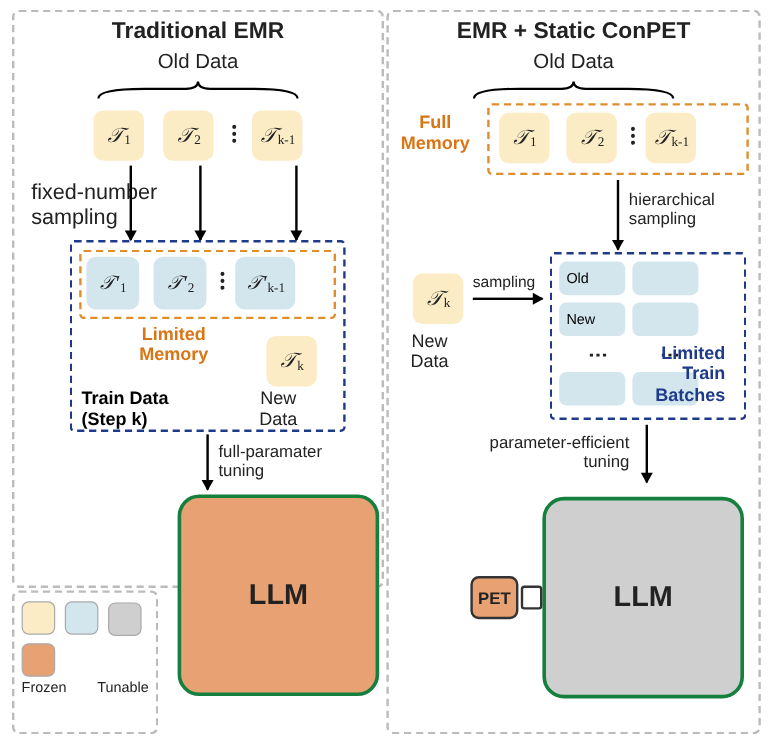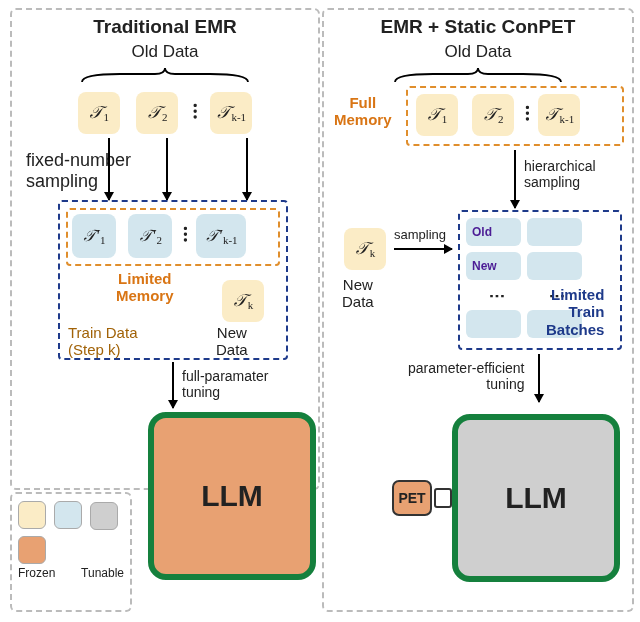--- a/index.html
+++ b/index.html
@@ -111,23 +111,23 @@
     border-top: 5px solid transparent;
     border-bottom: 5px solid transparent;
     border-left: 9px solid #000;
   }
   .llm-box {
     position: absolute;
     border-radius: 18px;
     display: flex;
     align-items: center;
     justify-content: center;
-    font-size: 30px;
-    font-weight: 700;
-    border: 6px solid #15803d;
+    font-size: 24px;
+    font-weight: 700;
+    border: 3px solid #15803d;
   }
   .llm-orange { background: #e8a172; }
   .llm-gray { background: #cfcfcf; }
   .pet-box {
     position: absolute;
     background: #e8a172;
     border: 2px solid #333;
     border-radius: 7px;
     font-size: 14px;
     font-weight: 700;
@@ -166,25 +166,24 @@
     position: absolute;
     display: grid;
     grid-template-columns: 55px 55px;
     grid-auto-rows: 28px;
     gap: 6px;
   }
   .batch-cell {
     background: #d3e6ee;
     border-radius: 6px;
     font-size: 12px;
-    color: #4c1d95;
+    color: #000000;
     display: flex;
     align-items: center;
     padding-left: 6px;
-    font-weight: bold;
   }
   .dotsv {
     writing-mode: vertical-rl;
     font-size: 16px;
     letter-spacing: -3px;
     font-weight: 700;
     display: flex;
   }
 </style>
 </head>
@@ -248,21 +247,21 @@
   </div>
 
   <div class="lbl" style="top:260px; left:104px; color:#d97514; font-weight:600; white-space:pre-line; text-align:center;">Limited
 Memory</div>
 
   <span class="tbox tbox-sm" style="position:absolute; top:270px; left:210px;">
       <span>𝒯</span>
       <span class="sub">k</span>
     </span>
 
-  <div class="lbl" style="top:314px; left:56px; color:#a16207; font-weight:400; white-space:pre-line;">Train Data
+  <div class="lbl" style="top:314px; left:56px; color:#000000; font-weight:700; white-space:pre-line;">Train Data
 (Step k)</div>
   <div class="lbl" style="top:314px; left:204px; white-space:pre-line; text-align:center;">New
 Data</div>
 
   <div class="arrow-v" style="top:352px; left:160px; height:46px;"></div>
   <div class="lbl" style="top:358px; left:170px; white-space:pre-line; font-size:14px;">full-paramater
 tuning</div>
 </div>
 
 <div class="llm-box llm-orange" style="top:412px; left:148px; width:168px; height:168px;">

